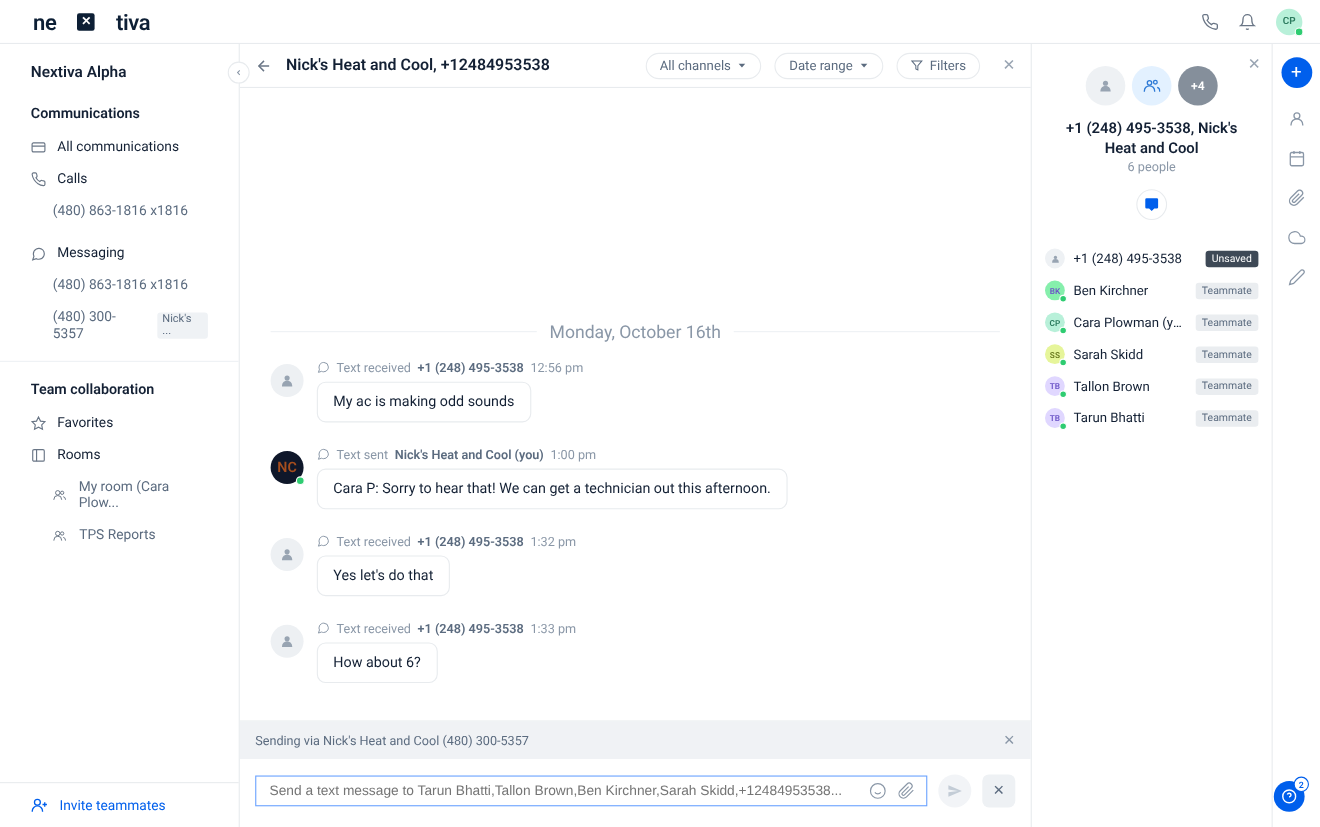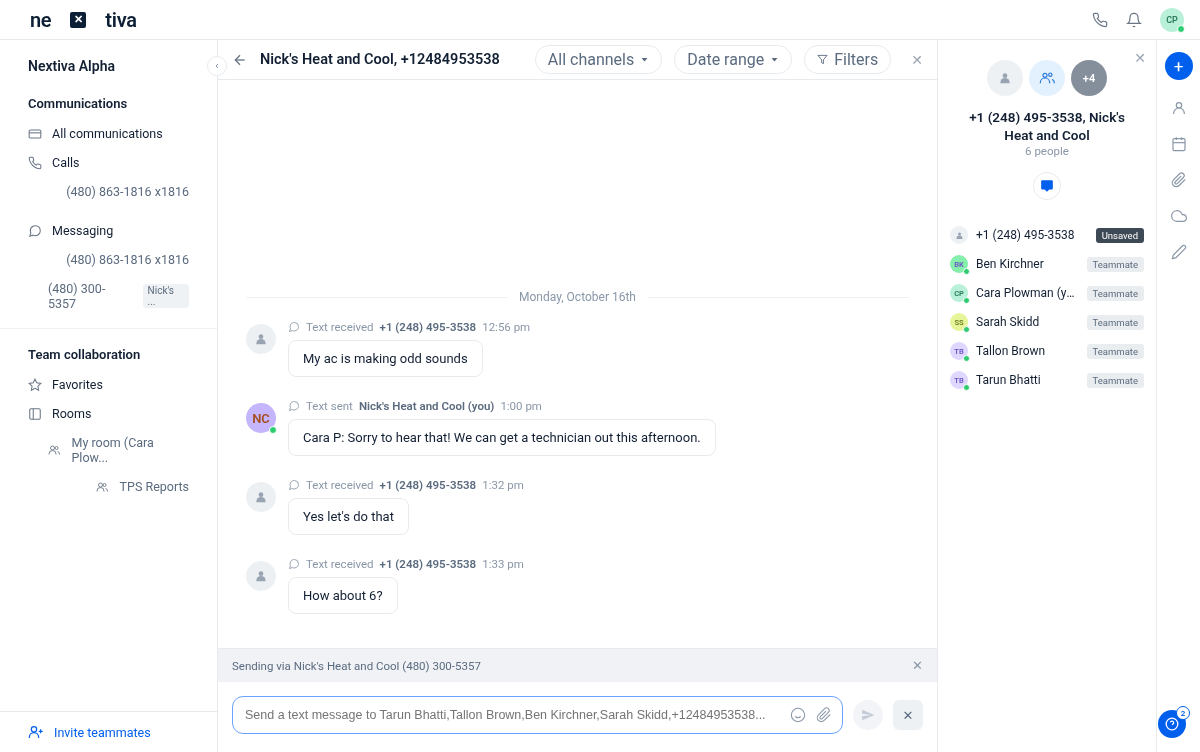--- a/index.html
+++ b/index.html
@@ -31,54 +31,54 @@
   
   
   .shell { flex:1; display:flex; min-height:0; }
   
   
   .sidebar { width:218px; border-right:1px solid var(--border); display:flex; flex-direction:column; position:relative;}
   .collapse-handle { position:absolute; right:-10px; top:16px; width:20px; height:20px; border-radius:50%; background:#fff; border:1px solid var(--border); display:flex; align-items:center; justify-content:center; color:#8a97a7; font-size:10px; cursor:pointer;}
   .workspace-title { padding:18px 24px 14px 28px; font-size:14px; font-weight:600;}
   .nav-heading { padding:8px 28px; font-size:13px; font-weight:600;}
   .nav-item { display:flex; align-items:center; gap:10px; padding:7px 28px; font-size:12.5px; color:var(--text); cursor:pointer;}
-  .nav-item.sub { padding-left:48px; color:var(--text-secondary);justify-content:flex-end;}
+  .nav-item.sub { padding-left:48px; color:var(--text-secondary);}
   .nav-icon { width:14px; display:flex; color:#6a7686;}
   .nav-tag { background:#eff2f5; font-size:10px; padding:1px 5px; border-radius:3px; color:var(--text-secondary);}
   .nav-spacer { height:10px;}
   .sidebar-footer { margin-top:auto; border-top:1px solid var(--border); padding:12px 28px; display:flex; align-items:center; gap:10px; color:var(--nextiva-blue); font-size:12.5px; cursor:pointer;}
   .sidebar-divider { height:1px; background:var(--border-light); margin:10px 0;}
   
   
   .convo { flex:1; display:flex; flex-direction:column; min-width:0; border-right:1px solid var(--border);}
   .convo-header { height:40px; display:flex; align-items:center; gap:12px; padding:0 14px; border-bottom:1px solid var(--border);}
   .back-btn { color:#6a7686; cursor:pointer; display:flex;}
   .convo-title { font-weight:600; font-size:14.5px;}
   .convo-header-spacer { flex:1;}
-  .pill { border:1px solid var(--border); border-radius:14px; padding:4px 12px; font-size:16px; color:var(--text-secondary); display:flex; align-items:center; gap:6px; cursor:pointer;}
+  .pill { border:1px solid var(--border); border-radius:14px; padding:4px 12px; font-size:12px; color:var(--text-secondary); display:flex; align-items:center; gap:6px; cursor:pointer;}
   .close-convo-header { color:#9aa5b3; cursor:pointer; margin-left:8px; font-size:14px;}
   
   .messages { flex:1; overflow:auto; padding:20px 28px 12px; display:flex; flex-direction:column; justify-content:flex-end;}
   .date-sep { display:flex; align-items:center; gap:12px; margin:8px 0 16px;}
   .date-sep::before, .date-sep::after { content:""; flex:1; height:1px; background:var(--border-light);}
-  .date-sep span { font-size:12px; color:var(--text-muted);}
+  .date-sep span { font-size:16px; color:var(--text-muted);}
   
   .msg-row { display:flex; gap:12px; margin-bottom:22px;}
   .msg-avatar { width:30px; height:30px; border-radius:50%; background:#edf0f3; color:#98a4b2; display:flex; align-items:center; justify-content:center; font-size:13px; margin-top:4px; flex-shrink:0; position:relative; font-weight:600;}
-  .msg-avatar.warm { background:#c4b5fd; color:#a64e1e;}
+  .msg-avatar.warm { background:#0f172a; color:#a64e1e;}
   .msg-body { flex:1; min-width:0;}
   .msg-meta { display:flex; align-items:center; gap:6px; font-size:11.5px; color:var(--text-muted); margin-bottom:6px;}
   .msg-meta .who { font-weight:600; color:var(--text-secondary);}
   .bubble { display:inline-block; border:1px solid var(--border); border-radius:8px; padding:10px 14px; font-size:13px; color:var(--text); background:#fff;}
   
   .composer-wrap { border-top:1px solid var(--border);}
   .sending-via { background:#f0f2f5; padding:9px 14px; font-size:11.5px; color:var(--text-secondary); display:flex; align-items:center;}
   .sending-via .x { margin-left:auto; color:#8a97a7; cursor:pointer; font-size:13px;}
   .composer-row { display:flex; align-items:center; gap:10px; padding:14px 14px 18px;}
-  .composer { flex:1; border:1.5px solid #6aa2ff; border-radius:11px; display:flex; align-items:center; padding:0 10px; height:38px;}
+  .composer { flex:1; border:1.5px solid #6aa2ff; border-radius:0; display:flex; align-items:center; padding:0 10px; height:28px;}
   .composer input { flex:1; border:none; outline:none; font-size:12.5px; color:var(--text);}
   .composer-icons { display:flex; gap:10px; color:#8a97a7;}
   .composer-icons > * { cursor:pointer; }
   .send-btn { width:30px; height:30px; border-radius:50%; background:#f2f4f7; display:flex; align-items:center; justify-content:center; color:#c3ccd6;}
   .x-btn { width:30px; height:30px; border-radius:6px; background:#eef1f4; display:flex; align-items:center; justify-content:center; color:#5b6b7f; cursor:pointer; font-size:13px;}
   
   
   .details { width:218px; display:flex; flex-direction:column; padding:14px 12px; position:relative;}
   .details-close { position:absolute; top:10px; right:10px; color:#9aa5b3; cursor:pointer; font-size:14px;}
   .people-row { display:flex; justify-content:center; gap:6px; margin-top:6px; margin-bottom:12px;}

